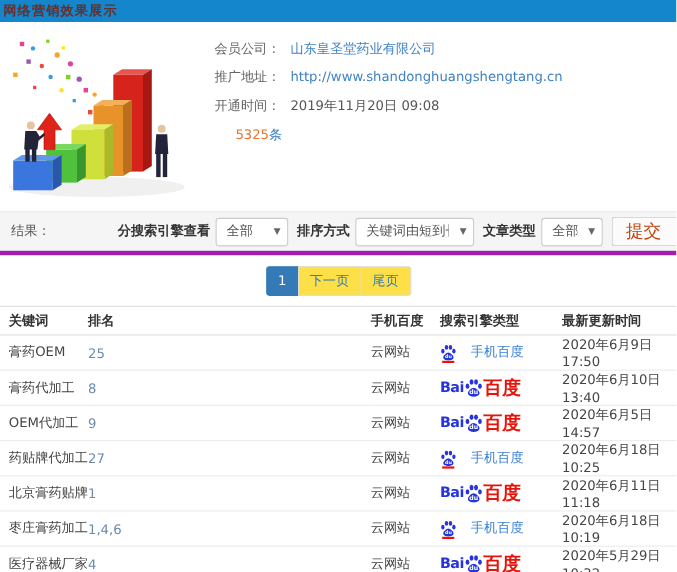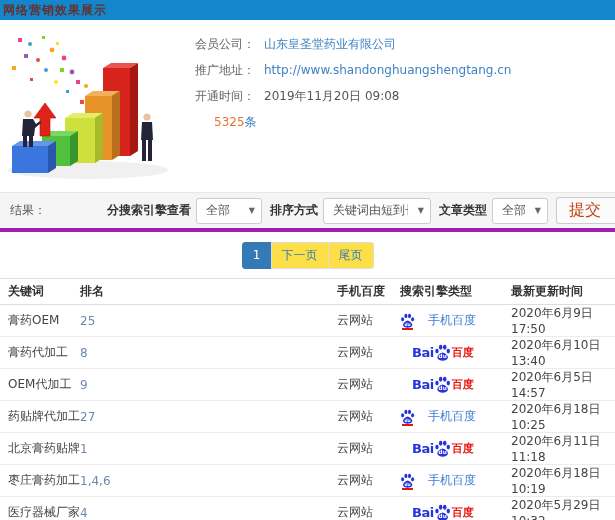--- a/index.html
+++ b/index.html
@@ -49,22 +49,22 @@
   table.results th { font-weight:bold; color:#333; text-align:left; height:26px;
     border-top:1px solid #ddd; border-bottom:1px solid #ddd; padding:0; }
   table.results td { height:29px; border-bottom:1px solid #ececec; padding:0; color:#444; }
   .col1 { width:80px; padding-left:8px !important; }
   .col2 { width:257px; }
   .col3 { width:63px; }
   .col4 { width:111px; }
   .col5 { width:104px; }
   td.rank a { color:#6d89ab; text-decoration:none; }
   .eng { display:inline-flex; align-items:center; }
-  .baidu-bai { color:#2534dc; font-weight:bold; font-size:13px; letter-spacing:-0.5px;margin-left:12px; }
-  .baidu-cn { color:#e6140a; font-weight:bold; font-size:11px; margin-left:1px; }
+  .baidu-bai { color:#2534dc; font-weight:bold; font-size:13px; letter-spacing:-0.5px; }
+  .baidu-cn { color:#e6140a; font-weight:bold; font-size:17px; margin-left:1px; }
   .mb-text { color:#3a7fd5; margin-left:13px; }
   .pawbox { position:relative; display:inline-block; line-height:0; }
 </style>
 </head>
 <body>
 
 <div class="topbar">
   <span class="title">网络营销效果展示</span>
 </div>
 

